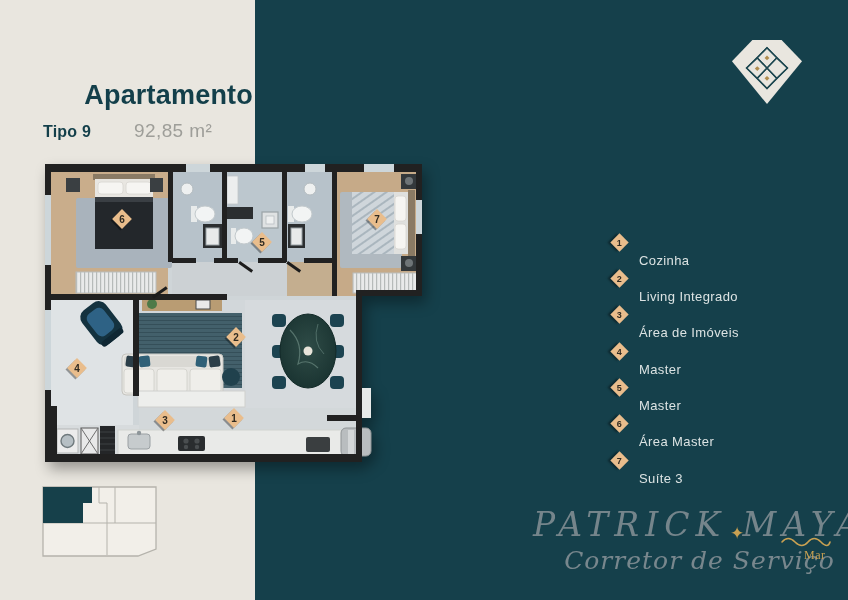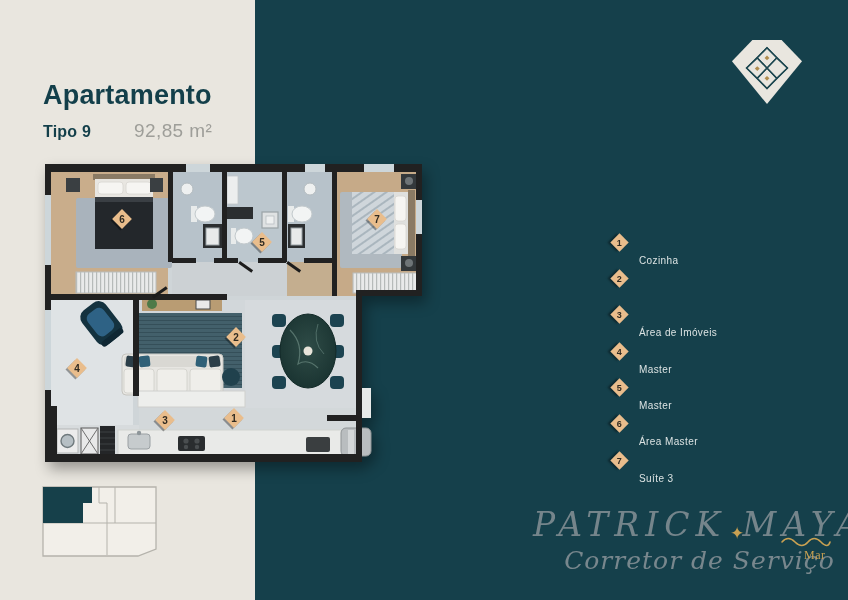--- a/index.html
+++ b/index.html
@@ -6,21 +6,21 @@
   body{
     width:848px;height:600px;position:relative;overflow:hidden;
     background:var(--cream,#e9e6df);
     font-family:"Liberation Sans",sans-serif;
   }
   .teal-panel{
     position:absolute;left:255px;top:0;width:593px;height:600px;
     background:var(--teal,#15404b);
   }
   
-  .header{position:absolute;left:43px;top:80px;width:210px;}
+  .header{position:absolute;left:43px;top:80px;width:210px;text-align:right;}
   .title{
     font-size:27px;font-weight:bold;color:var(--title_teal,#133f4a);
     letter-spacing:.2px;margin:0;
   }
   .subrow{display:flex;margin-top:9px;align-items:baseline;}
   .tipo{font-size:16px;font-weight:bold;color:var(--title_teal,#16424d);letter-spacing:.2px;}
   .area{font-size:19px;color:var(--area_gray,#9e9e99);margin-left:43px;letter-spacing:.4px;}
   
   .plan-svg{
     position:absolute;left:40px;top:158px;width:388px;height:310px;
@@ -38,21 +38,21 @@
   .diamond{
     width:13px;height:13px;background:var(--badge_tan,#e9bd8c);
     transform:rotate(45deg);display:flex;align-items:center;justify-content:center;
     box-shadow:-2px 2px 2px rgba(0,0,0,.38);flex:0 0 13px;
   }
   .diamond .num{
     transform:rotate(-45deg);font-size:9px;font-weight:bold;
     color:var(--badge_text,#2f2a21);
   }
   .legend-label{
-    margin-left:13px;font-size:10px;color:var(--legend_text,#dce3e3);
+    margin-left:13px;font-size:13px;color:var(--legend_text,#dce3e3);
     letter-spacing:.4px;
     margin-top:36px;
   }
   
   .signature{
     position:absolute;left:532px;top:505px;width:335px;height:92px;
     text-align:center;font-family:"DejaVu Serif",serif;font-style:italic;
   }
   .sig-name{
     font-size:33px;color:var(--signature_gray,#7e8b91);letter-spacing:6px;
@@ -344,20 +344,21 @@
     <div class="legend-row">
       <span class="diamond">
         <span class="num">1</span>
       </span>
       <span class="legend-label">Cozinha</span>
     </div>
     <div class="legend-row">
       <span class="diamond">
         <span class="num">2</span>
       </span>
+      <span class="legend-label">Living Integrado</span>
     </div>
     <div class="legend-row">
       <span class="diamond">
         <span class="num">3</span>
       </span>
       <span class="legend-label">Área de Imóveis</span>
     </div>
     <div class="legend-row">
       <span class="diamond">
         <span class="num">4</span>

